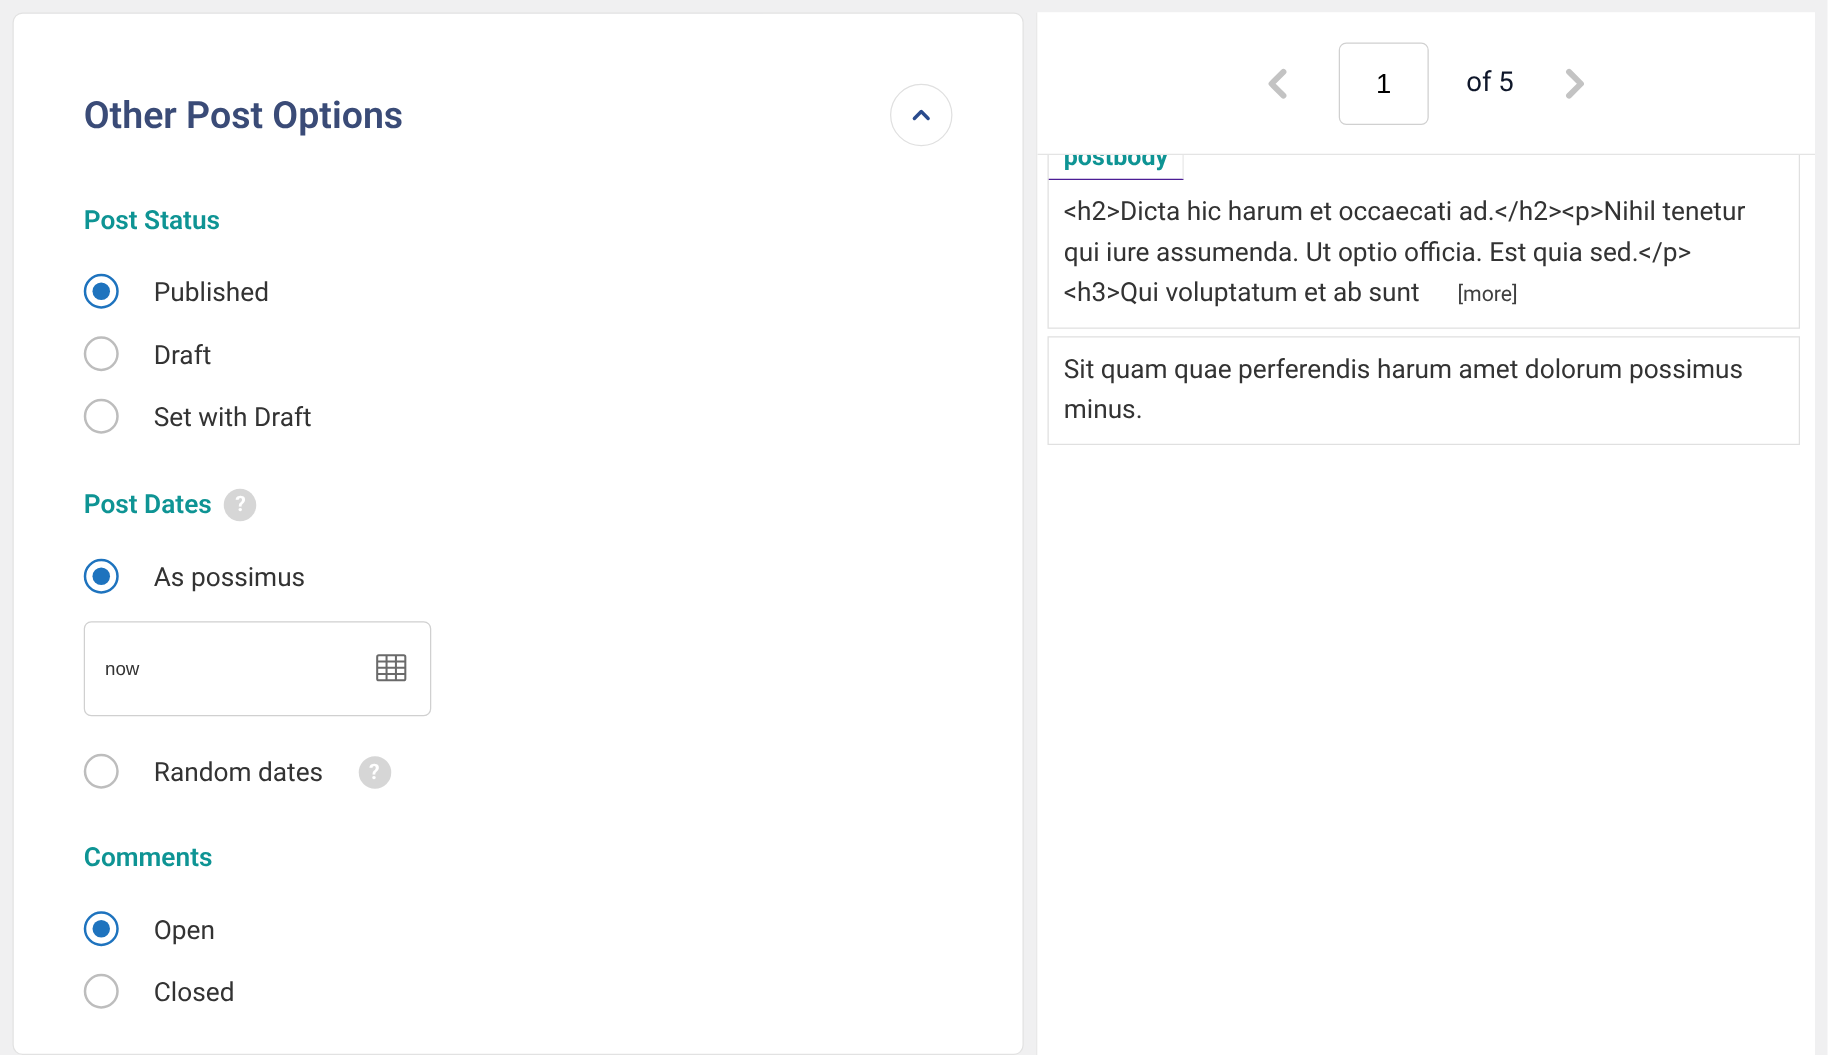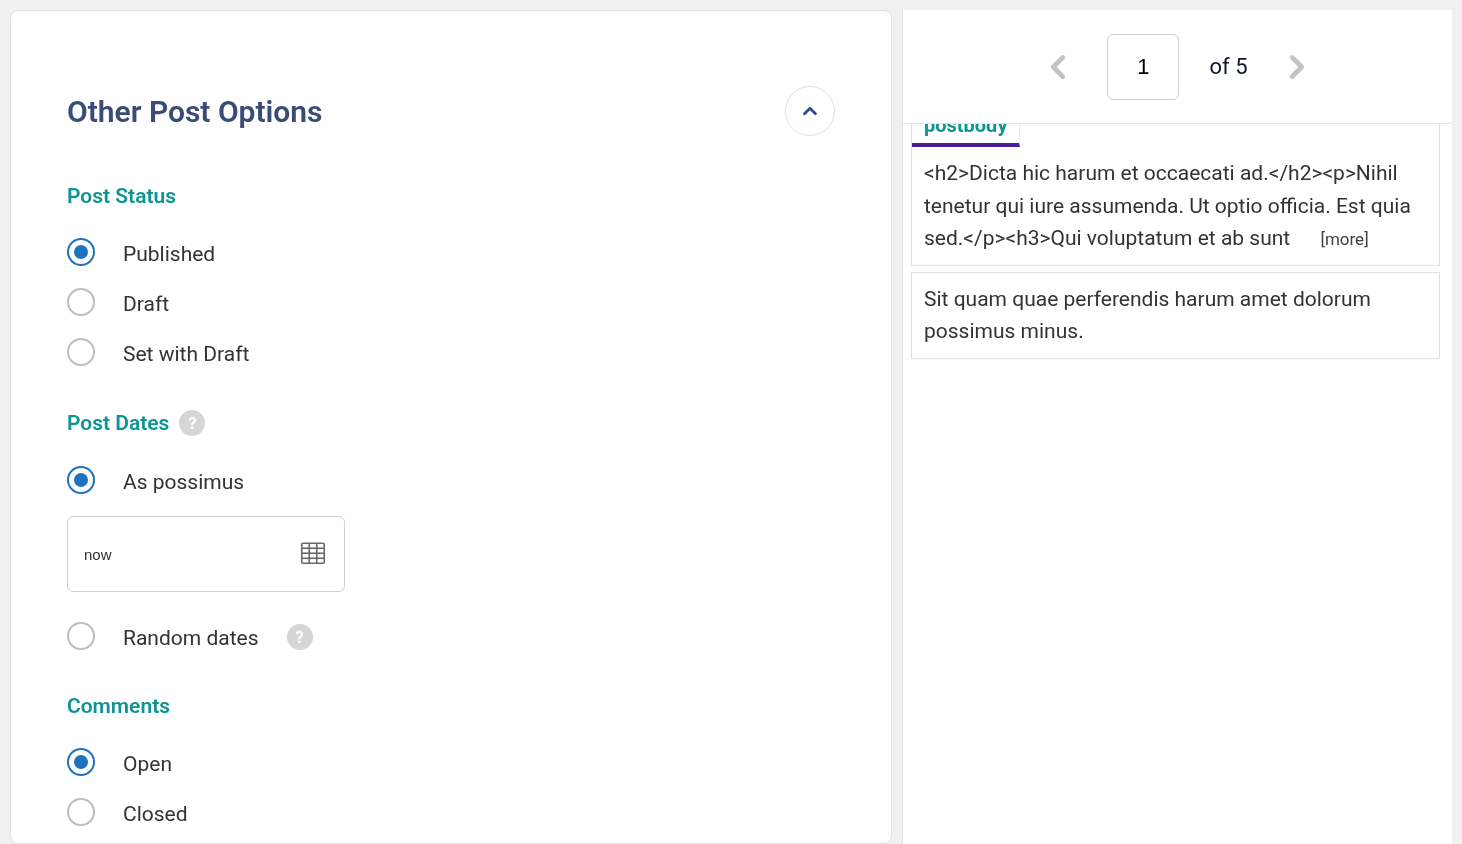--- a/index.html
+++ b/index.html
@@ -6,25 +6,25 @@
   body {
     font-family: -apple-system, BlinkMacSystemFont, "Segoe UI", Roboto, sans-serif;
     background: #f0f0f1;
     display: flex;
     width: 1462px;
     height: 844px;
     overflow: hidden;
   }
   .main-panel {
     background: #fff;
-    width: 882px;
+    width: 809px;
     margin: 10px 10px 0 10px;
     border: 1px solid #e2e2e2;
     border-radius: 8px;
-    padding: 75px 56px 0 56px;
+    padding: 56px 56px 0 56px;
     position: relative;
     overflow: hidden;
   }
   .panel-header {
     display: flex;
     justify-content: space-between;
     align-items: center;
     margin-bottom: 48px;
   }
   .panel-title {
@@ -165,21 +165,21 @@
   .preview-box {
     border: 1px solid #e0e0e0;
     margin: 6px 12px 6px 8px;
     background: #fff;
   }
   .preview-label {
     color: #0e9494;
     font-size: 20px;
     font-weight: 700;
     padding: 8px 12px 6px 12px;
-    border-bottom: 4px solid #4c1d95;
+    border-bottom: 1px solid #4c1d95;
     display: inline-block;
     border-right: 1px solid #e8e8e8;
   }
   .preview-label.cut {
     position: relative;
   }
   .preview-body {
     padding: 10px 12px 10px 12px;
     font-size: 21px;
     color: #333;

